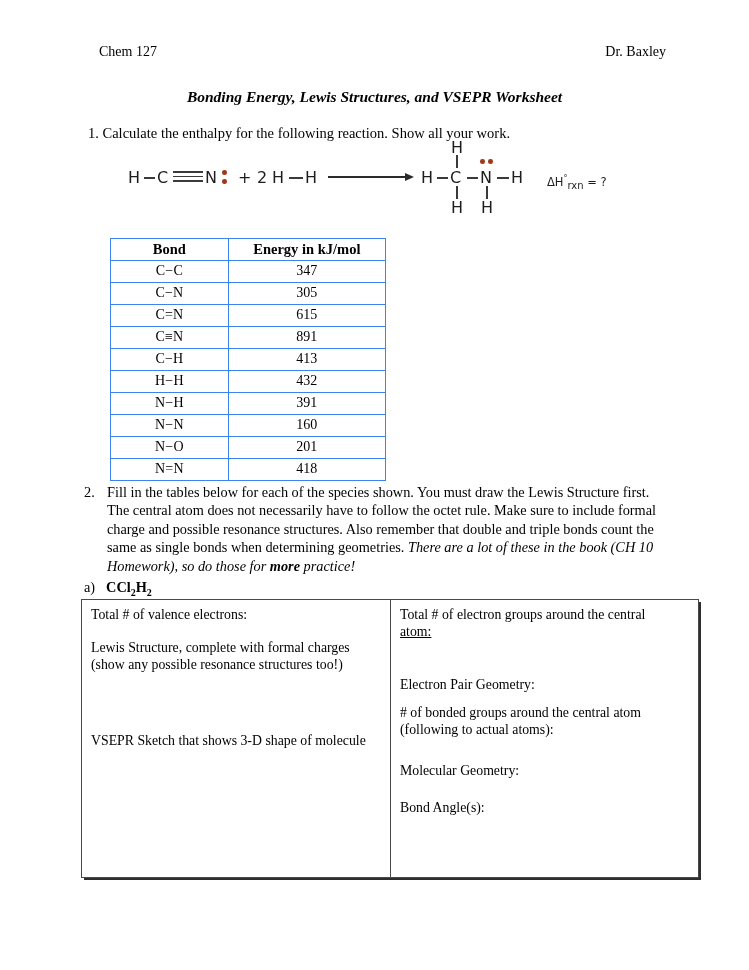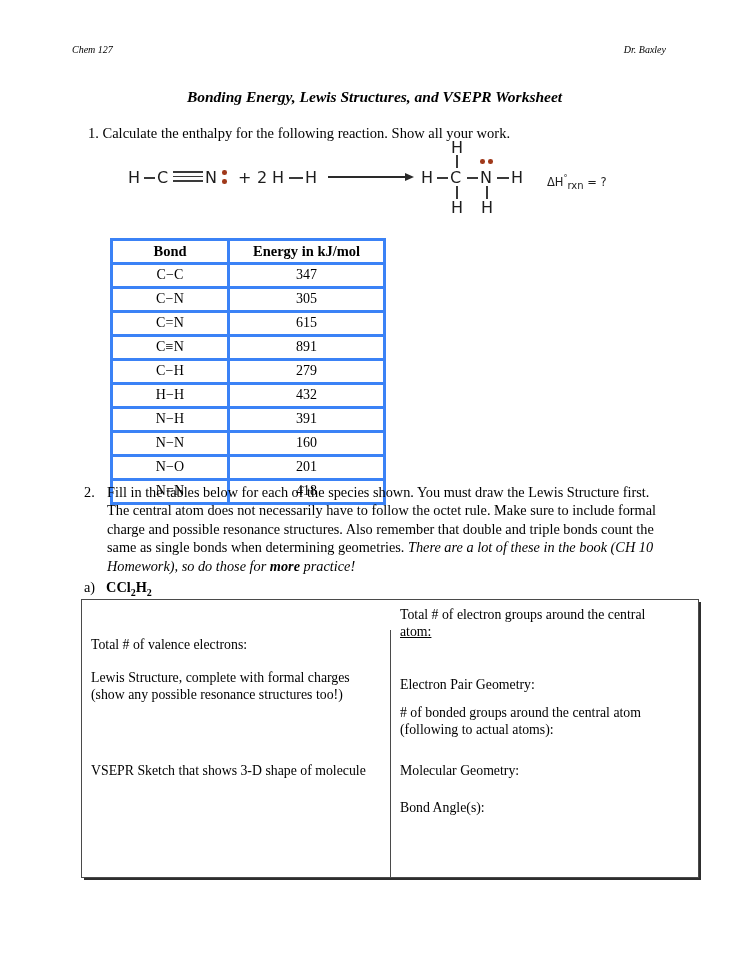--- a/index.html
+++ b/index.html
@@ -17,25 +17,24 @@
   }
   .page {
     position: absolute;
     inset: 0;
   }
 
   
   .runhead {
     position: absolute;
     top: 44px;
-    left: 72px;
+    left: 99px;
     right: 83px;
     height: 18px;
-    font-style: italic;
-    font-size: 10px;
+    font-size: 14px;
   }
   .runhead .left { position: absolute; left: 0; top: 0; }
   .runhead .right { position: absolute; right: 0; top: 0; }
 
   
   .doc-title {
     position: absolute;
     top: 88px;
     left: 0;
     width: 749px;
@@ -140,21 +139,21 @@
   .bond-table {
     position: absolute;
     top: 238px;
     left: 110px;
     width: 276px;
     border-collapse: collapse;
     font-size: 14px;
     background: #fff;
   }
   .bond-table td, .bond-table th {
-    border: 3px solid #3b82f6;
+    border: 1px solid #3b82f6;
     text-align: center;
     padding: 1px 0 2px 0;
     height: 18px;
     line-height: 16px;
   }
   .bond-table th {
     font-weight: bold;
     font-size: 14.5px;
   }
   .bond-table .c1 { width: 118px; }
@@ -209,21 +208,20 @@
     top: 0;
     bottom: 0;
     box-sizing: border-box;
     font-size: 13.8px;
     line-height: 17px;
   }
   .ws-col.left {
     left: 0;
     width: 309px;
     border-right: 1px solid #4a4a4a;
-    margin-top: 30px;
   }
   .ws-col.right {
     left: 309px;
     right: 0;
   }
   .ws-line {
     position: absolute;
     left: 9px;
     right: 8px;
   }
@@ -325,21 +323,21 @@
       <tr>
         <td class="bondname">C=N</td>
         <td>615</td>
       </tr>
       <tr>
         <td class="bondname">C≡N</td>
         <td>891</td>
       </tr>
       <tr>
         <td class="bondname">C−H</td>
-        <td>279</td>
+        <td>413</td>
       </tr>
       <tr>
         <td class="bondname">H−H</td>
         <td>432</td>
       </tr>
       <tr>
         <td class="bondname">N−H</td>
         <td>391</td>
       </tr>
       <tr>

